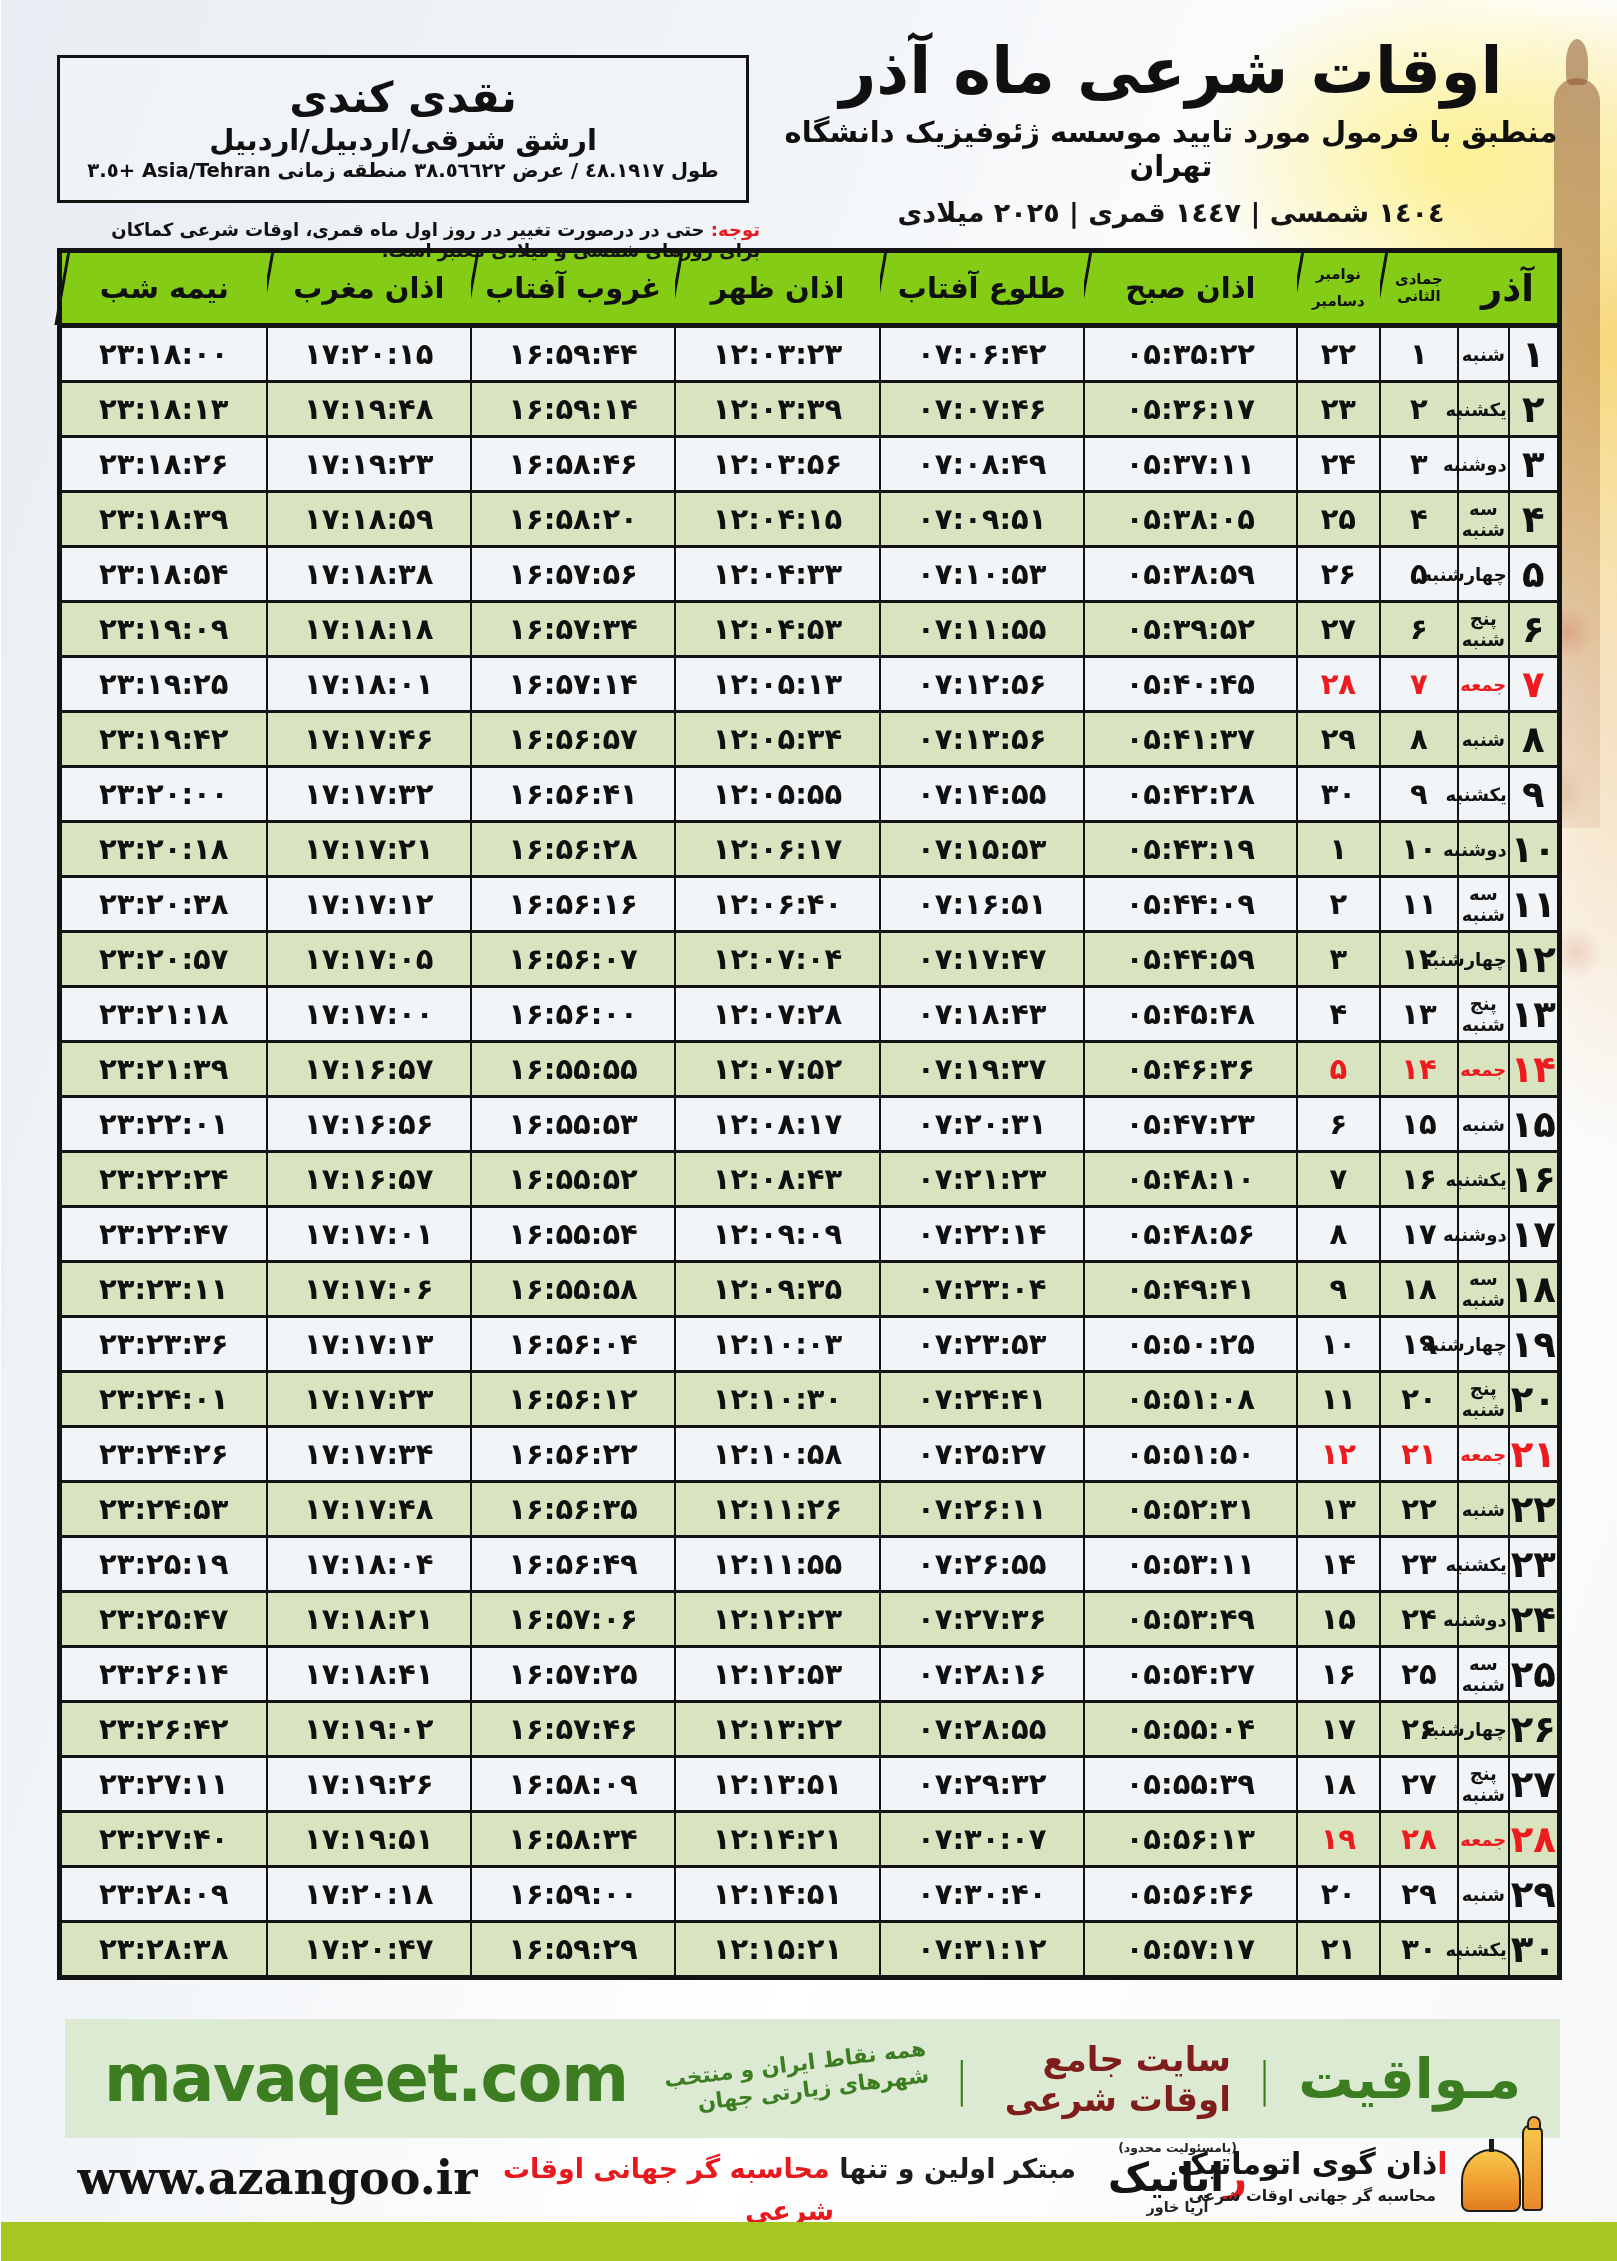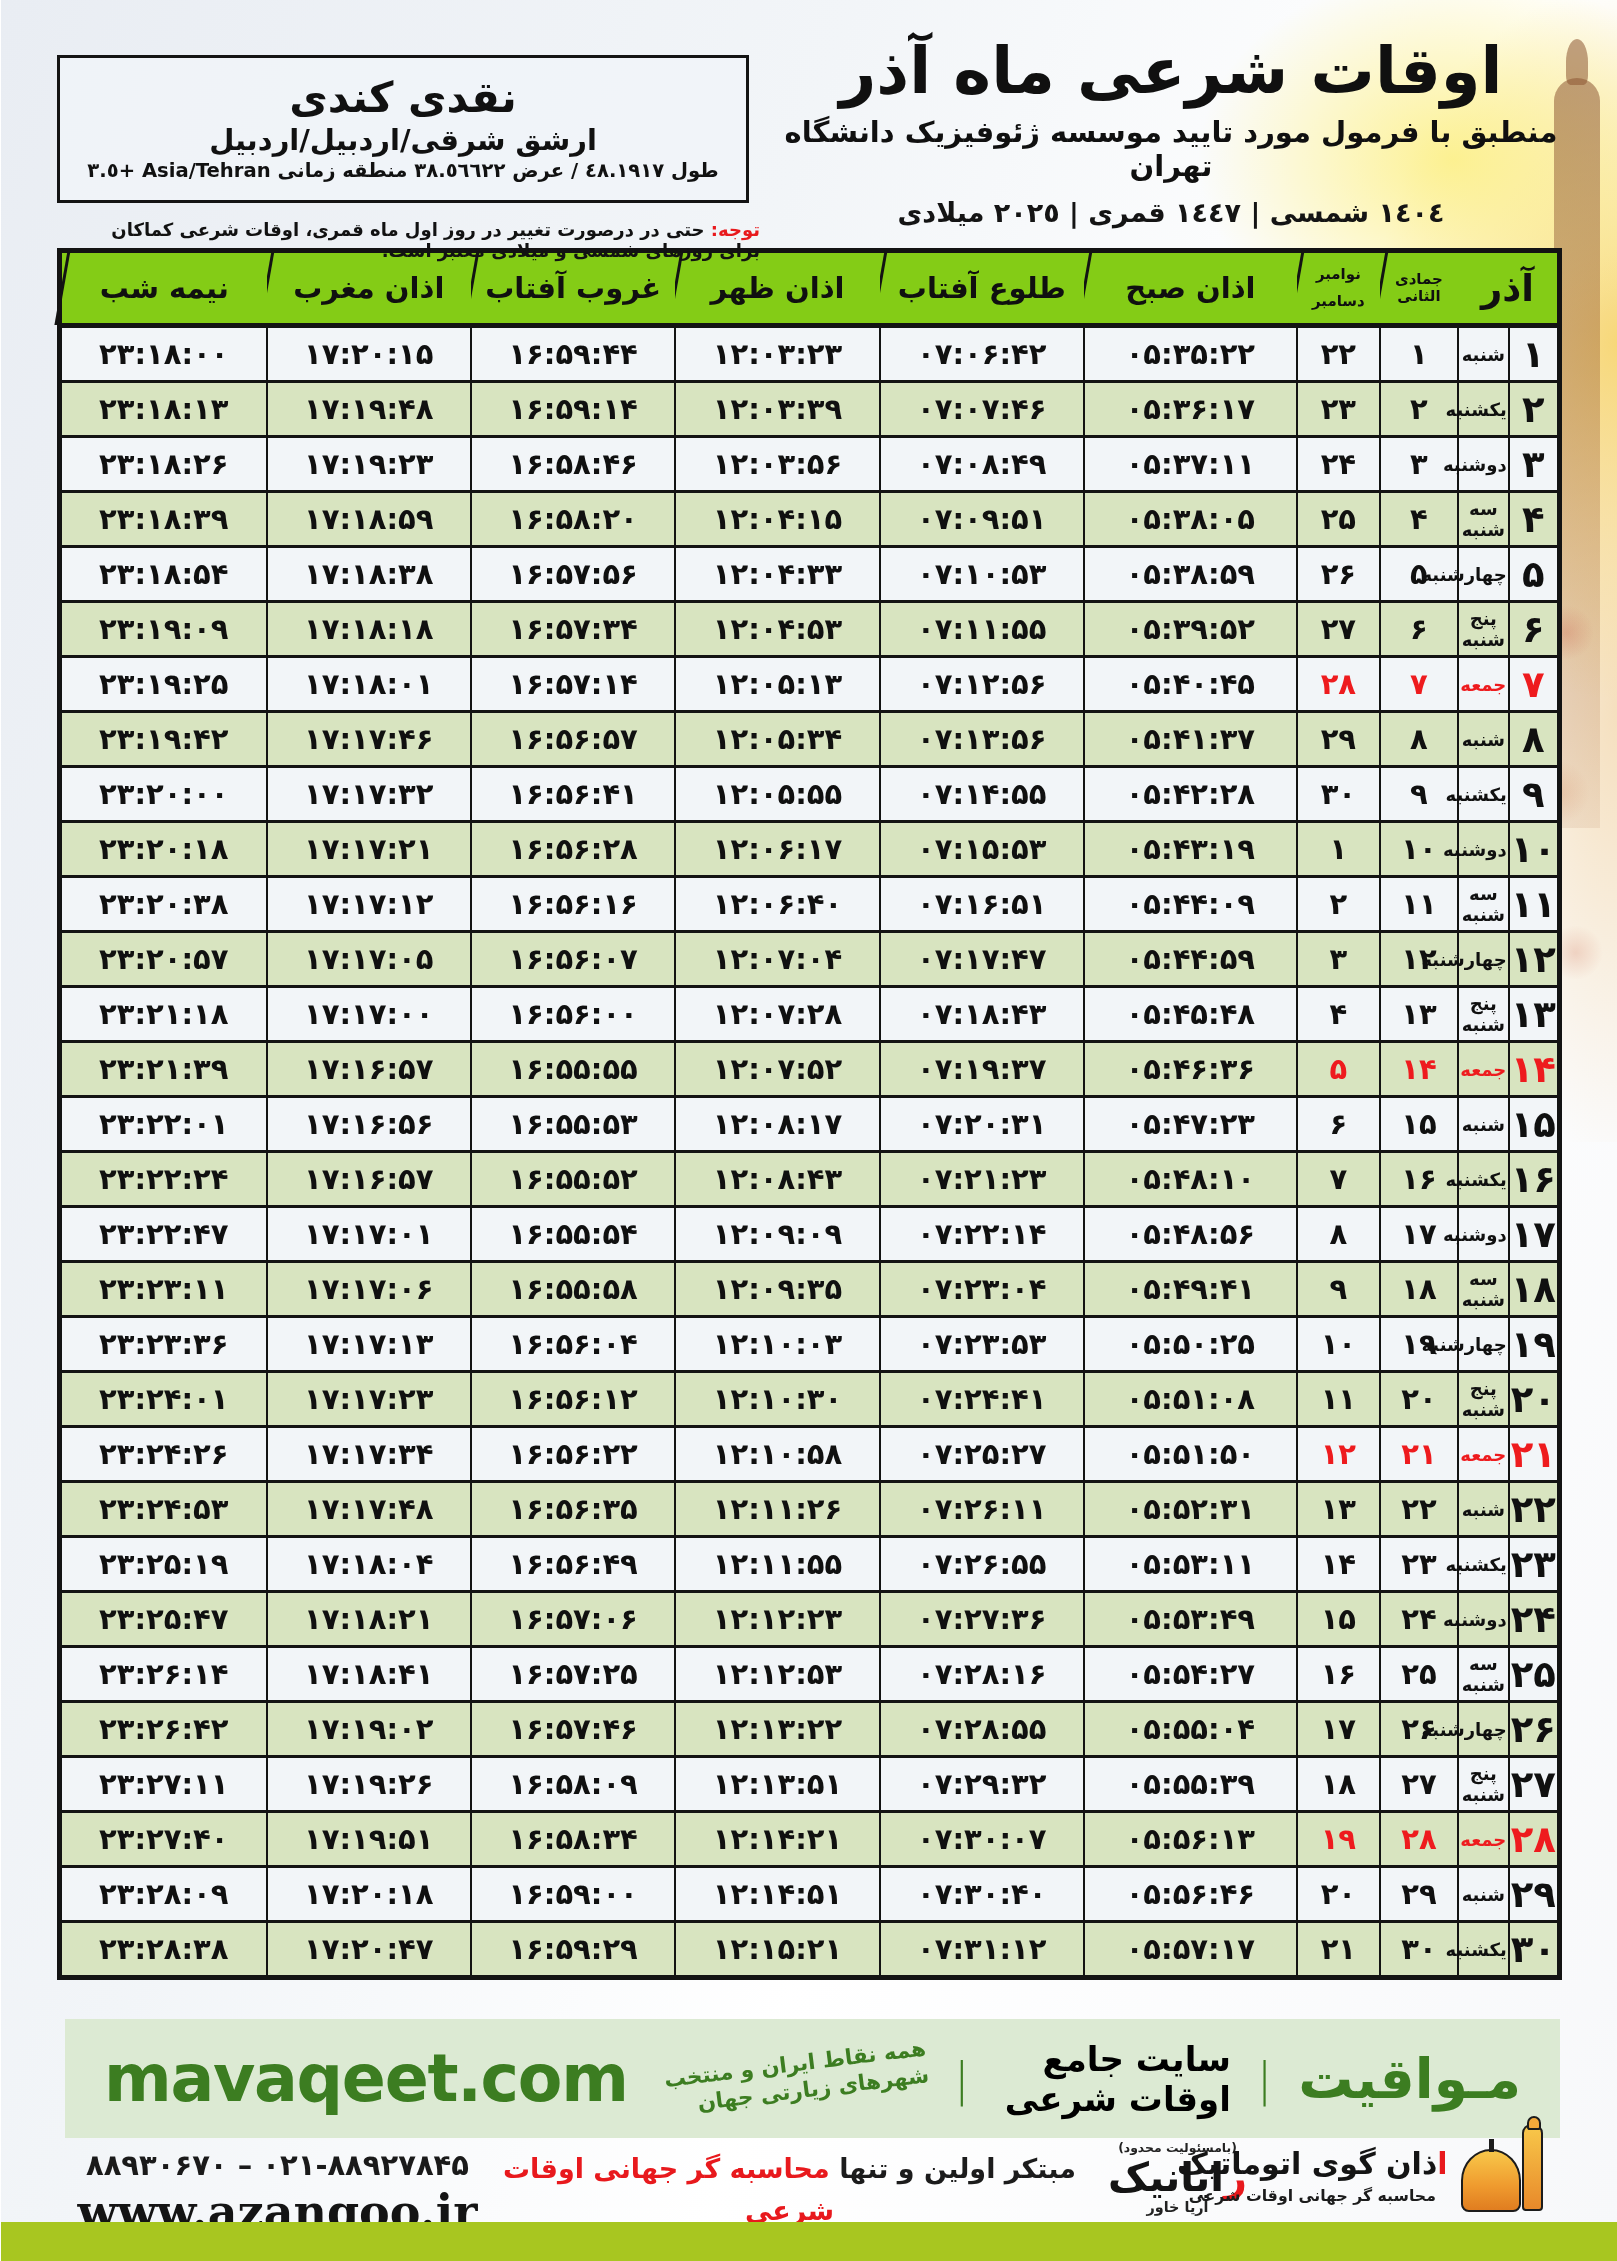--- a/index.html
+++ b/index.html
@@ -88,21 +88,21 @@
   
   .w-azar{width:92px;} .w-weekday{width:93px;} .w-hijri{width:72px;} .w-greg{width:77px;}
   .w-sobh{width:200px;} .w-t{width:192px;}
   
   .banner{
     position:absolute;left:65px;top:2019px;width:1495px;height:119px;background:#dcead3;
     display:flex;align-items:center;direction:rtl;z-index:3;padding:0 39px;box-sizing:border-box;gap:22px;
   }
   .brand{font-size:55px;font-weight:900;color:#3c7d21;letter-spacing:1.3px;}
   .b-sep{font-size:46px;font-weight:300;color:#3c7d21;margin:0 3.9px;}
-  .tagline{font-size:34px;font-weight:900;color:#000000;}
+  .tagline{font-size:34px;font-weight:900;color:#7f1d1d;}
   .tagline2{font-size:21.5px;font-weight:700;color:#3c7d21;transform:rotate(-7deg);max-width:281px;line-height:1.25;}
   .b-url{font-size:65px;font-weight:800;color:#3c7d21;margin-right:auto;direction:ltr;letter-spacing:-1.3px;}
   
   .f-contact{position:absolute;left:62px;top:2148px;width:431px;text-align:center;z-index:3;direction:rtl;}
   .f-phone{font-size:29px;font-weight:900;color:#1a1a1a;}
   .f-site{font-size:46px;font-weight:700;color:#141414;font-family:"DejaVu Serif",serif;direction:ltr;margin-top:2.6px;}
   .f-center{position:absolute;left:486px;top:2148px;width:607px;text-align:center;z-index:3;direction:rtl;line-height:1.55;}
   .f-center .ln{font-size:27px;font-weight:800;color:#1c1c1c;}
   .f-center .red{color:#e8191d;}
   .rayanik{position:absolute;left:1086px;top:2140px;width:183px;text-align:center;z-index:3;direction:rtl;}
@@ -543,21 +543,20 @@
 <div class="banner">
   <span class="brand">مـواقیت</span>
   <span class="b-sep">|</span>
   <span class="tagline">سایت جامع اوقات شرعی</span>
   <span class="b-sep">|</span>
   <span class="tagline2">همه نقاط ایران و منتخب شهرهای زیارتی جهان</span>
   <span class="b-url">mavaqeet.com</span>
 </div>
 
 <div class="f-contact">
-  <div class="f-phone">۰۲۱-۸۸۹۲۷۸۴۵ – ۸۸۹۳۰۶۷۰</div>
   <div class="f-site">www.azangoo.ir</div>
 </div>
 
 <div class="f-center">
   <div class="ln">
     <span>مبتکر اولین و تنها </span><span class="red">محاسبه گر جهانی اوقات شرعی</span>
   </div>
   <div class="ln">
     <span>و تولید کننده انواع </span><span class="red">دستگاه اذان گوی تمام خودکار ماهواره ای</span>
   </div>

